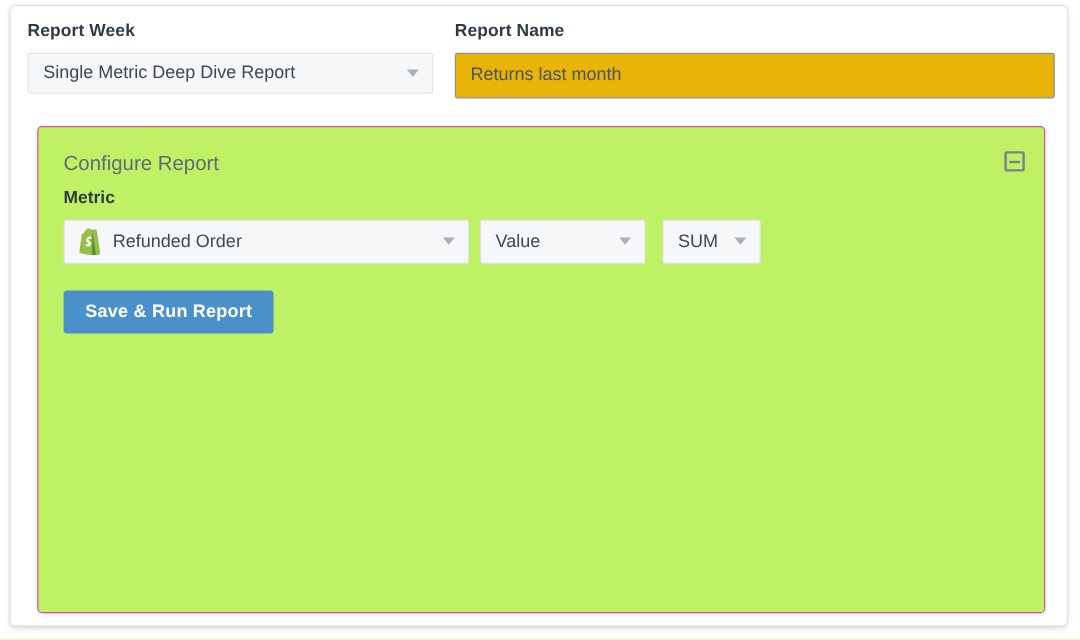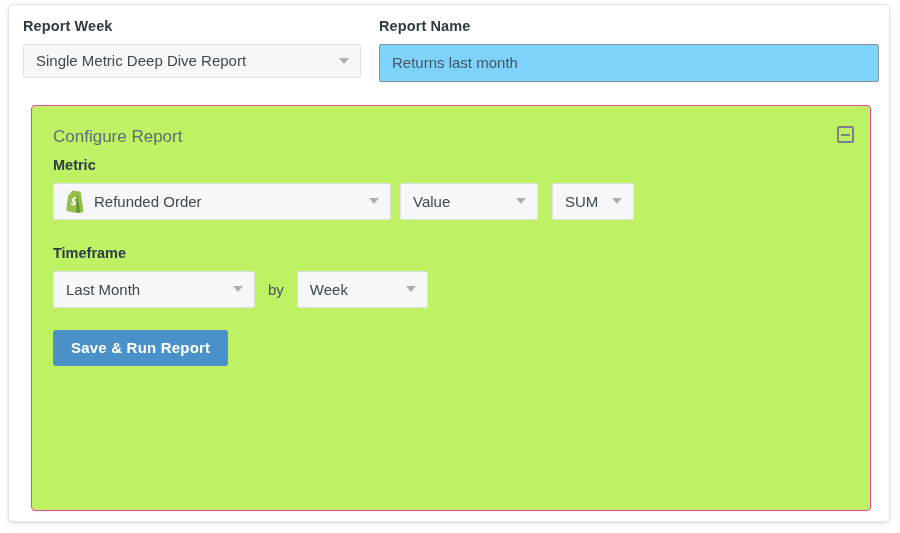--- a/index.html
+++ b/index.html
@@ -76,21 +76,21 @@
     width: 0; height: 0;
     border-left: 5.5px solid transparent;
     border-right: 5.5px solid transparent;
     border-top: 6px solid #a9b1b8;
   }
   .select.tall { height: 37px; }
 
   
   .text-input {
     height: 38px;
-    background: #7dd3fc;
+    background: #eab308;
     border: 1px solid #8a9199;
     border-radius: 2px;
     box-sizing: border-box;
     display: flex;
     align-items: center;
     padding: 0 12px;
     font-size: 15px;
     color: #4a545d;
   }
 
@@ -299,34 +299,20 @@
             <span>SUM</span>
             <span class="caret"></span>
           </div>
 
         </div>
       </div>
 
       
 
       
-      <div class="section sp-time">
-        <div class="section-label">Timeframe</div>
-        <div class="row">
-          <div class="select tall timeframe-select">
-            <span>Last Month</span>
-            <span class="caret"></span>
-          </div>
-          <span class="by-text">by</span>
-          <div class="select tall week-select">
-            <span>Week</span>
-            <span class="caret"></span>
-          </div>
-        </div>
-      </div>
 
       
       <button class="save-btn">Save &amp; Run Report</button>
 
     </div>
   </div>
 
 </div>
 
 </body></html>

